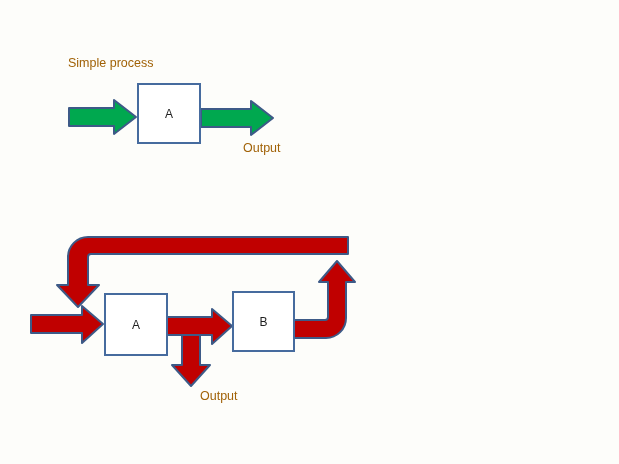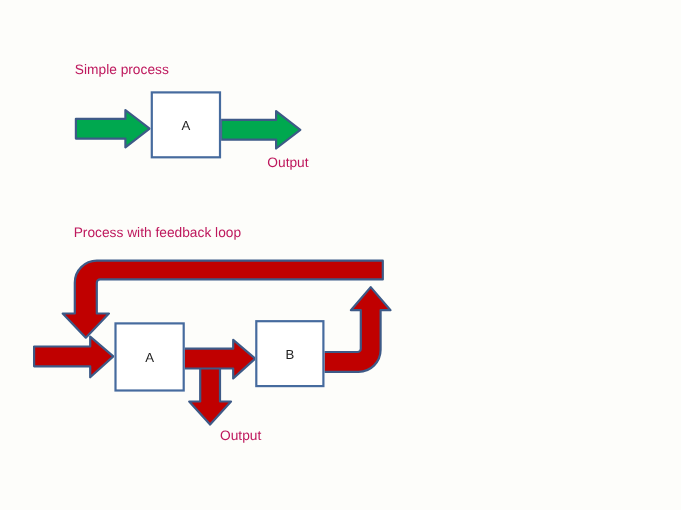--- a/index.html
+++ b/index.html
@@ -38,21 +38,21 @@
     border:2px solid #466b9e;
     display:flex;
     align-items:center;
     justify-content:center;
     font-size:12px;
     color:#1f1f1f;
   }
   .diagram-label{
     position:absolute;
     font-size:12.5px;
-    color:#be185d;
+    color:#a16207;
     white-space:nowrap;
   }
   
   .box-simple-a{left:137px;top:83px;width:64px;height:61px;}
   .label-simple-title{left:68px;top:56px;}
   .label-simple-output{left:243px;top:141px;}
   
   .box-feedback-a{left:104px;top:293px;width:64px;height:63px;}
   .box-feedback-b{left:232px;top:291px;width:63px;height:61px;}
   .label-feedback-title{left:67px;top:204px;}
@@ -76,21 +76,20 @@
   </svg>
 
   <div class="diagram-label label-simple-title">Simple process</div>
 
   <div class="process-box box-simple-a">
     <span>A</span>
   </div>
 
   <div class="diagram-label label-simple-output">Output</div>
 
-  <div class="diagram-label label-feedback-title">Process with feedback loop</div>
 
   <div class="process-box box-feedback-a">
     <span>A</span>
   </div>
 
   <div class="process-box box-feedback-b">
     <span>B</span>
   </div>
 
   <div class="diagram-label label-feedback-output">Output</div>

